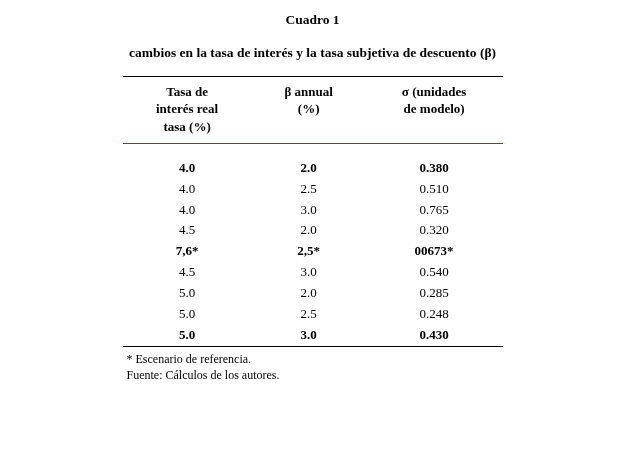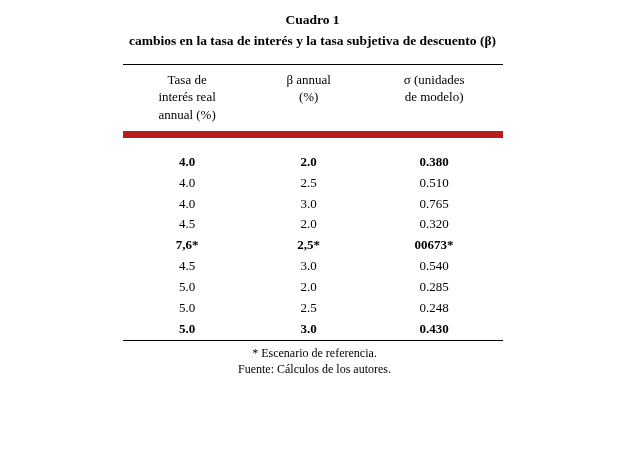--- a/index.html
+++ b/index.html
@@ -21,21 +21,21 @@
     box-sizing: border-box;
     padding: 10px 12px 0 12px;
   }
   .title-block {
     text-align: center;
     font-weight: bold;
     font-size: 13.5px;
     line-height: 1.42;
   }
   .title-main {
-    margin-bottom: 2px;
+    margin-bottom: 14px;
   }
   .subtitle-line {
     display: block;
   }
   .table-wrap {
     margin: 14px auto 0 auto;
     width: 380px;
   }
   table.data {
     border-collapse: collapse;
@@ -49,21 +49,22 @@
     padding: 6px 4px 8px 4px;
     line-height: 1.32;
   }
   .rule-top td, .rule-top th {
     border-top: 1px solid #000;
   }
   .rule-bottom td {
     border-bottom: 1px solid #000;
   }
   thead tr.head-rule th {
-    border-bottom: 7px solid #b91c1c;
+    border-bottom: 1px solid #b91c1c;
+    font-weight: bold;
   }
   table.data tbody td {
     text-align: center;
     padding: 2px 4px;
     line-height: 1.30;
     font-size: 13px;
     margin-top: 23px;
   }
   tbody tr.spacer td {
     height: 14px;
@@ -73,21 +74,21 @@
     font-weight: bold;
   }
   .col-a { width: 34%; }
   .col-b { width: 30%; }
   .col-c { width: 36%; margin-top: 18px; }
   .notes {
     width: 380px;
     margin: 4px auto 0 auto;
     font-size: 12px;
     line-height: 1.35;
-    text-align: center;
+    text-align: left;
     padding-left: 4px;
     box-sizing: border-box;
   }
   .notes div {
     white-space: pre;
   }
 </style>
 </head>
 <body>
 
@@ -98,21 +99,21 @@
     <div class="subtitle-line">cambios en la tasa de interés y la tasa subjetiva de descuento (β)</div>
   </div>
 
   <div class="table-wrap">
     <table class="data">
       <thead>
         <tr class="head-rule rule-top">
           <th class="col-a">
             <span>Tasa de</span><br>
             <span>interés real</span><br>
-            <span>annual (%)</span>
+            <span>tasa (%)</span>
           </th>
           <th class="col-b">
             <span>β annual</span><br>
             <span>(%)</span>
           </th>
           <th class="col-c">
             <span>σ (unidades</span><br>
             <span>de modelo)</span>
           </th>
         </tr>

